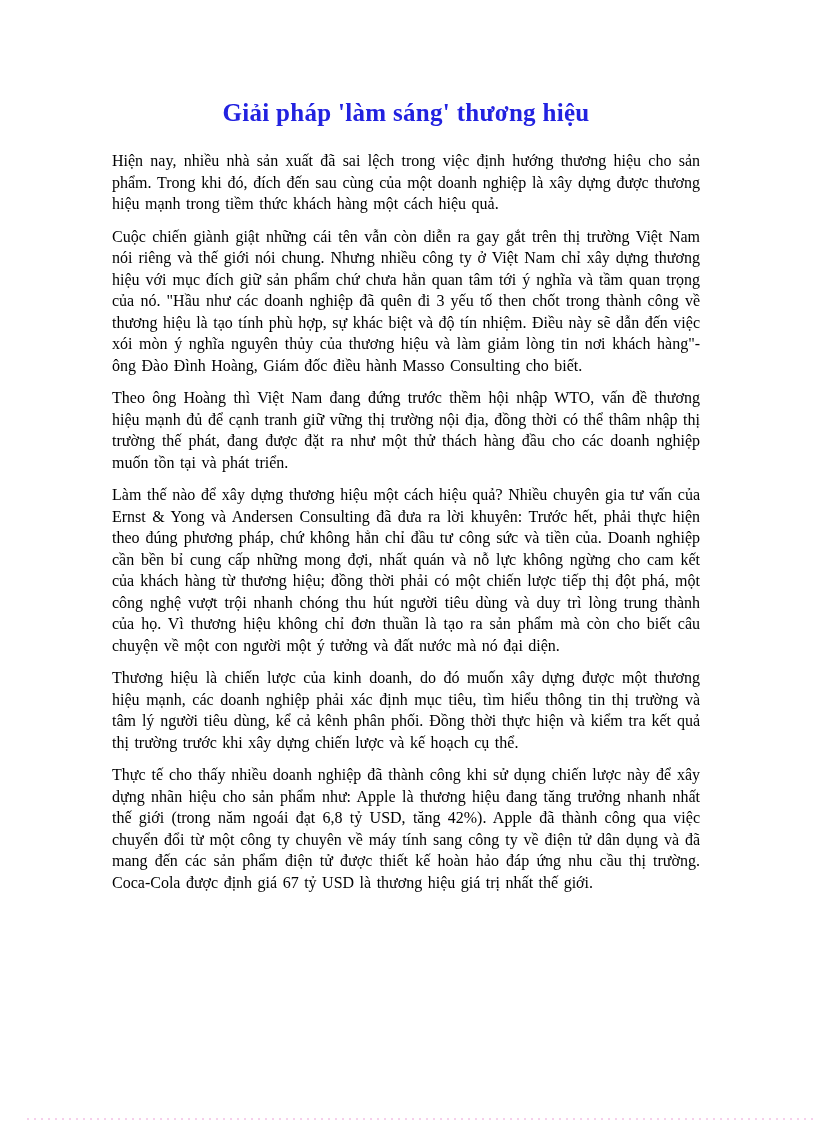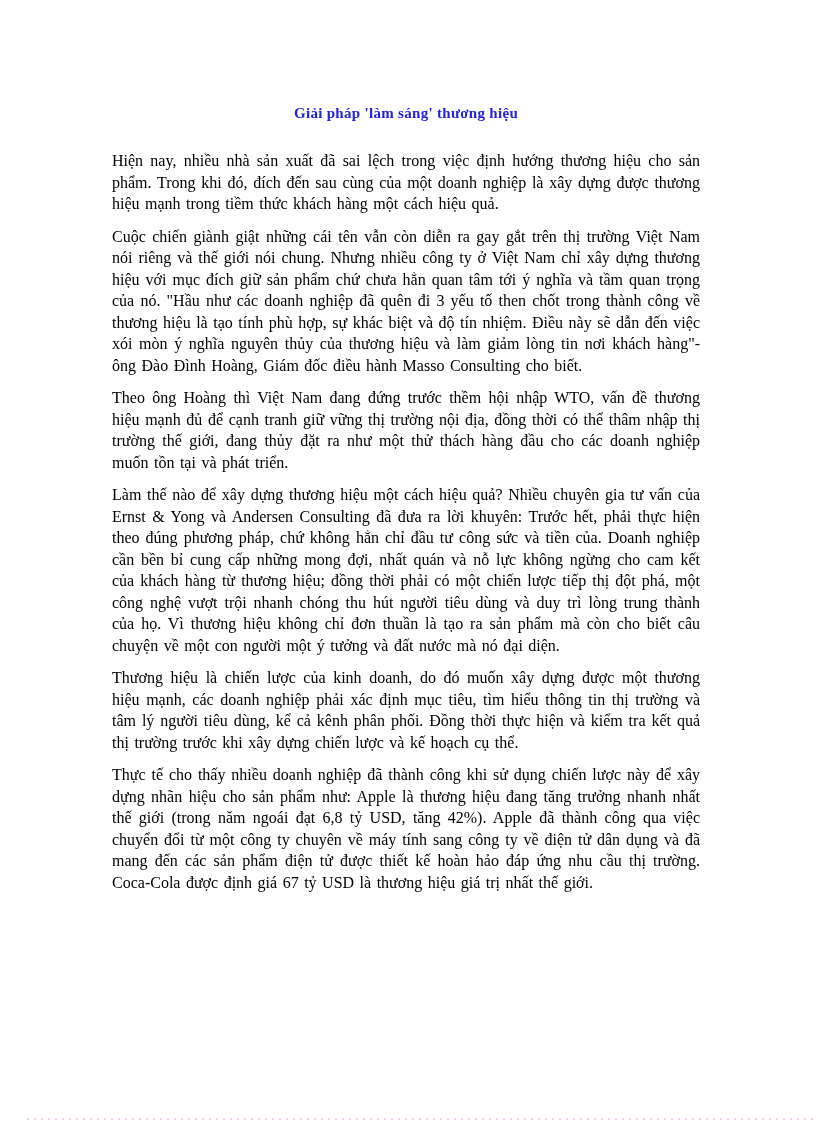--- a/index.html
+++ b/index.html
@@ -17,21 +17,21 @@
     color: #000000;
   }
   .content {
     position: absolute;
     left: 112px;
     top: 0;
     width: 588px;
   }
   .doc-title {
     margin: 100px 0 0 0;
-    font-size: 15px;
+    font-size: 25px;
     font-weight: bold;
     text-align: center;
     letter-spacing: 0.3px;
     line-height: 26px;
   }
   .para {
     font-size: 16px;
     line-height: 21.5px;
     text-align: justify;
     margin: 0 0 11px 0;
@@ -49,19 +49,19 @@
   }
 </style>
 </head>
 <body>
 
 <div class="page">
   <div class="content">
     <h1 class="doc-title" style="color: rgb(34, 34, 224);">Giải pháp 'làm sáng' thương hiệu</h1>
     <p class="para first">Hiện nay, nhiều nhà sản xuất đã sai lệch trong việc định hướng thương hiệu cho sản phẩm. Trong khi đó, đích đến sau cùng của một doanh nghiệp  là xây dựng được thương hiệu mạnh trong tiềm thức khách hàng một cách hiệu quả.</p>
     <p class="para">Cuộc chiến giành giật những cái tên vẫn còn diễn ra gay gắt trên thị trường Việt Nam nói riêng và thế giới nói chung. Nhưng nhiều công ty ở Việt Nam chỉ xây dựng thương hiệu với mục đích giữ sản phẩm chứ chưa hẳn quan tâm tới ý nghĩa  và tầm quan trọng của nó. "Hầu như các doanh nghiệp  đã quên đi 3 yếu tố then chốt trong thành công về thương hiệu là tạo tính phù hợp, sự khác biệt và độ tín nhiệm. Điều này sẽ dẫn đến việc xói mòn ý nghĩa nguyên thủy của thương hiệu và làm giảm lòng tin nơi khách hàng"- ông Đào Đình Hoàng, Giám đốc điều hành Masso Consulting  cho biết.</p>
-    <p class="para">Theo ông Hoàng thì Việt Nam đang đứng trước thềm hội nhập WTO, vấn đề thương hiệu mạnh đủ để cạnh tranh giữ vững thị trường nội địa, đồng thời có thể thâm nhập thị trường thế giới, đang thủy đặt ra như một thử thách hàng đầu cho các doanh nghiệp  muốn tồn tại và phát triển.</p>
+    <p class="para">Theo ông Hoàng thì Việt Nam đang đứng trước thềm hội nhập WTO, vấn đề thương hiệu mạnh đủ để cạnh tranh giữ vững thị trường nội địa, đồng thời có thể thâm nhập thị trường thế phát, đang được đặt ra như một thử thách hàng đầu cho các doanh nghiệp  muốn tồn tại và phát triển.</p>
     <p class="para">Làm thế nào để xây dựng thương hiệu một cách hiệu quả? Nhiều chuyên gia tư vấn của Ernst &amp; Yong và Andersen Consulting  đã đưa ra lời khuyên: Trước hết, phải thực hiện theo đúng phương pháp, chứ không hẳn chỉ đầu tư công sức và tiền của. Doanh nghiệp cần bền bỉ cung cấp những mong đợi, nhất quán và nỗ lực không ngừng cho cam kết của khách hàng từ thương hiệu; đồng thời phải có một chiến lược tiếp thị đột phá, một công nghệ vượt trội nhanh chóng thu hút người tiêu dùng và duy trì lòng trung thành của họ. Vì thương hiệu không chỉ đơn thuần là tạo ra sản phẩm mà còn cho biết câu chuyện về một con người một ý tưởng và đất nước mà nó đại diện.</p>
     <p class="para">Thương hiệu là chiến lược của kinh doanh, do đó muốn xây dựng được một thương hiệu mạnh, các doanh nghiệp phải xác định mục tiêu, tìm hiểu thông tin thị trường và tâm lý người tiêu dùng, kể cả kênh phân phối. Đồng thời thực hiện và kiểm tra kết quả thị trường trước khi xây dựng chiến lược và kế hoạch cụ thể.</p>
     <p class="para">Thực tế cho thấy nhiều doanh nghiệp  đã thành công khi sử dụng chiến lược này để xây dựng nhãn hiệu cho sản phẩm như: Apple là thương hiệu đang tăng trưởng nhanh nhất thế giới (trong năm ngoái đạt 6,8 tỷ USD, tăng 42%). Apple đã thành công qua việc chuyển đổi từ một công ty chuyên về máy tính sang công ty về điện tử dân dụng và đã mang đến các sản phẩm điện tử được thiết kế hoàn hảo đáp ứng nhu cầu thị trường. Coca-Cola được định giá 67 tỷ USD là thương hiệu giá trị nhất thế giới.</p>
   </div>
   <div class="page-break-dots" style="background-image: repeating-linear-gradient(to right, rgb(246, 207, 236) 0px, rgb(246, 207, 236) 2px, transparent 2px, transparent 7px);"></div>
 </div>
 
 </body></html>

